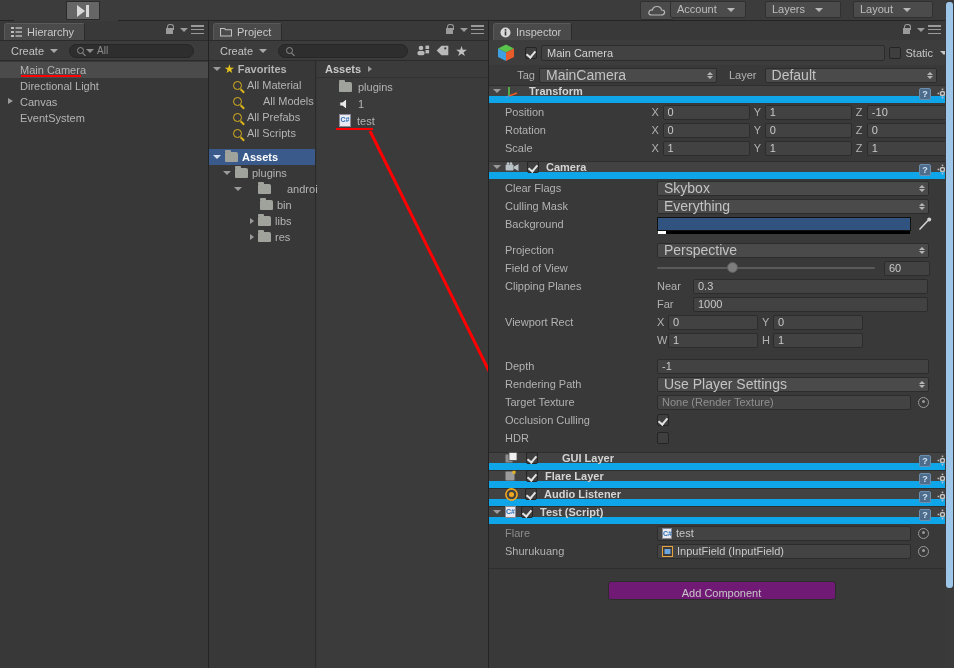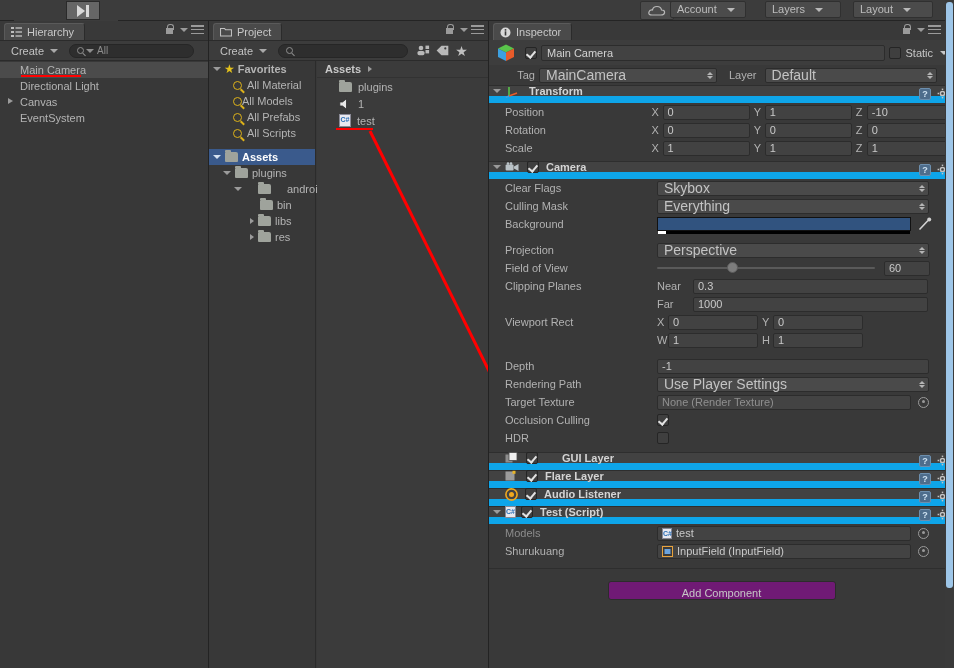--- a/index.html
+++ b/index.html
@@ -330,21 +330,21 @@
       <div class="proj-left">
         <div class="prow" style="padding-left:4px; gap:3px;">
           <span class="tri-small open"></span>
           <span class="star">★</span>
           <b>Favorites</b>
         </div>
         <div class="prow" style="padding-left:24px; gap:5px;">
           <span class="glass"></span>
           <span>All Material</span>
         </div>
-        <div class="prow" style="padding-left:24px; gap:0;">
+        <div class="prow" style="padding-left:24px; gap:21px;">
           <span class="glass"></span>
           <span>All Models</span>
         </div>
         <div class="prow" style="padding-left:24px; gap:5px;">
           <span class="glass"></span>
           <span>All Prefabs</span>
         </div>
         <div class="prow" style="padding-left:24px; gap:5px;">
           <span class="glass"></span>
           <span>All Scripts</span>
@@ -810,21 +810,21 @@
                   <line x1="5.5" y1="9" x2="5.5" y2="10.4"></line>
                   <line x1="0.6" y1="5.5" x2="2" y2="5.5"></line>
                   <line x1="9" y1="5.5" x2="10.4" y2="5.5"></line>
                 </g>
               </svg>
           </span>
         </span>
       </div>
 
       <div class="prop-row">
-        <span class="prop-label dim">Models</span>
+        <span class="prop-label dim">Flare</span>
         <span class="objfield dim" style="width:254px;">
           <span class="cs-icon" style="width:10px;height:11px;"></span>
           <span>test</span>
         </span>
         <span class="radio-o" style="margin-left:7px;"></span>
       </div>
 
       <div class="prop-row">
         <span class="prop-label">Shurukuang</span>
         <span class="objfield" style="width:254px;">

